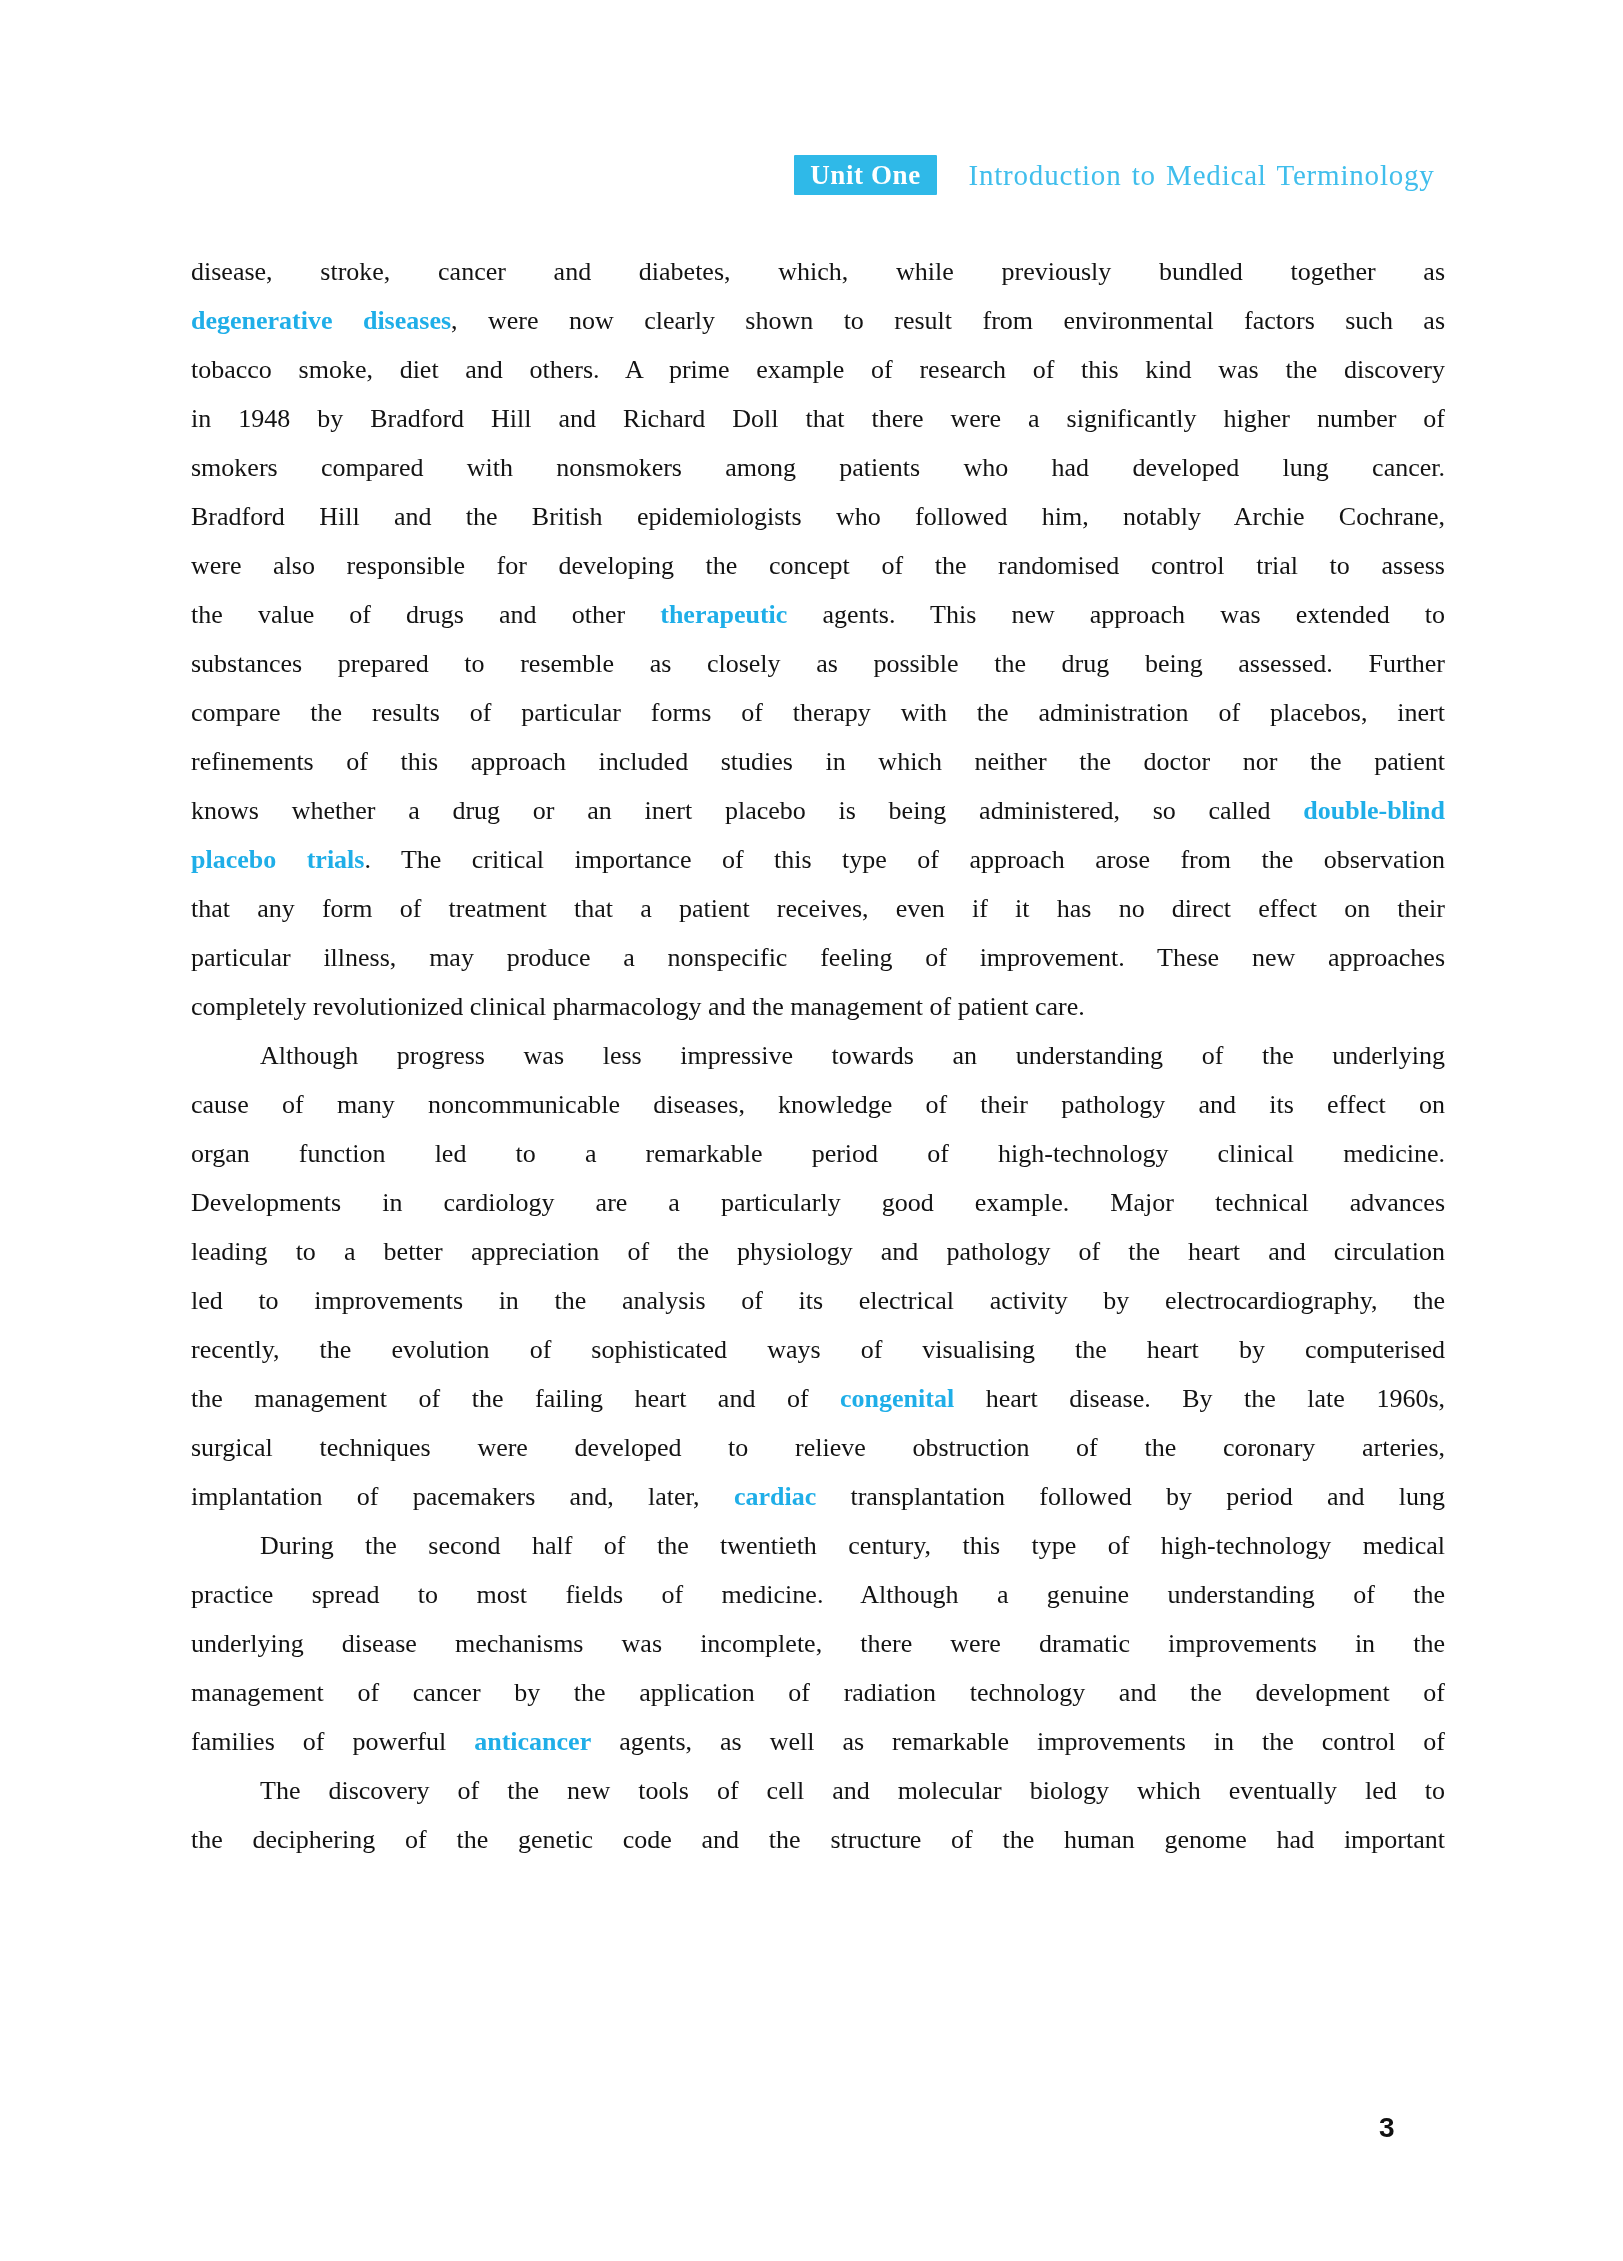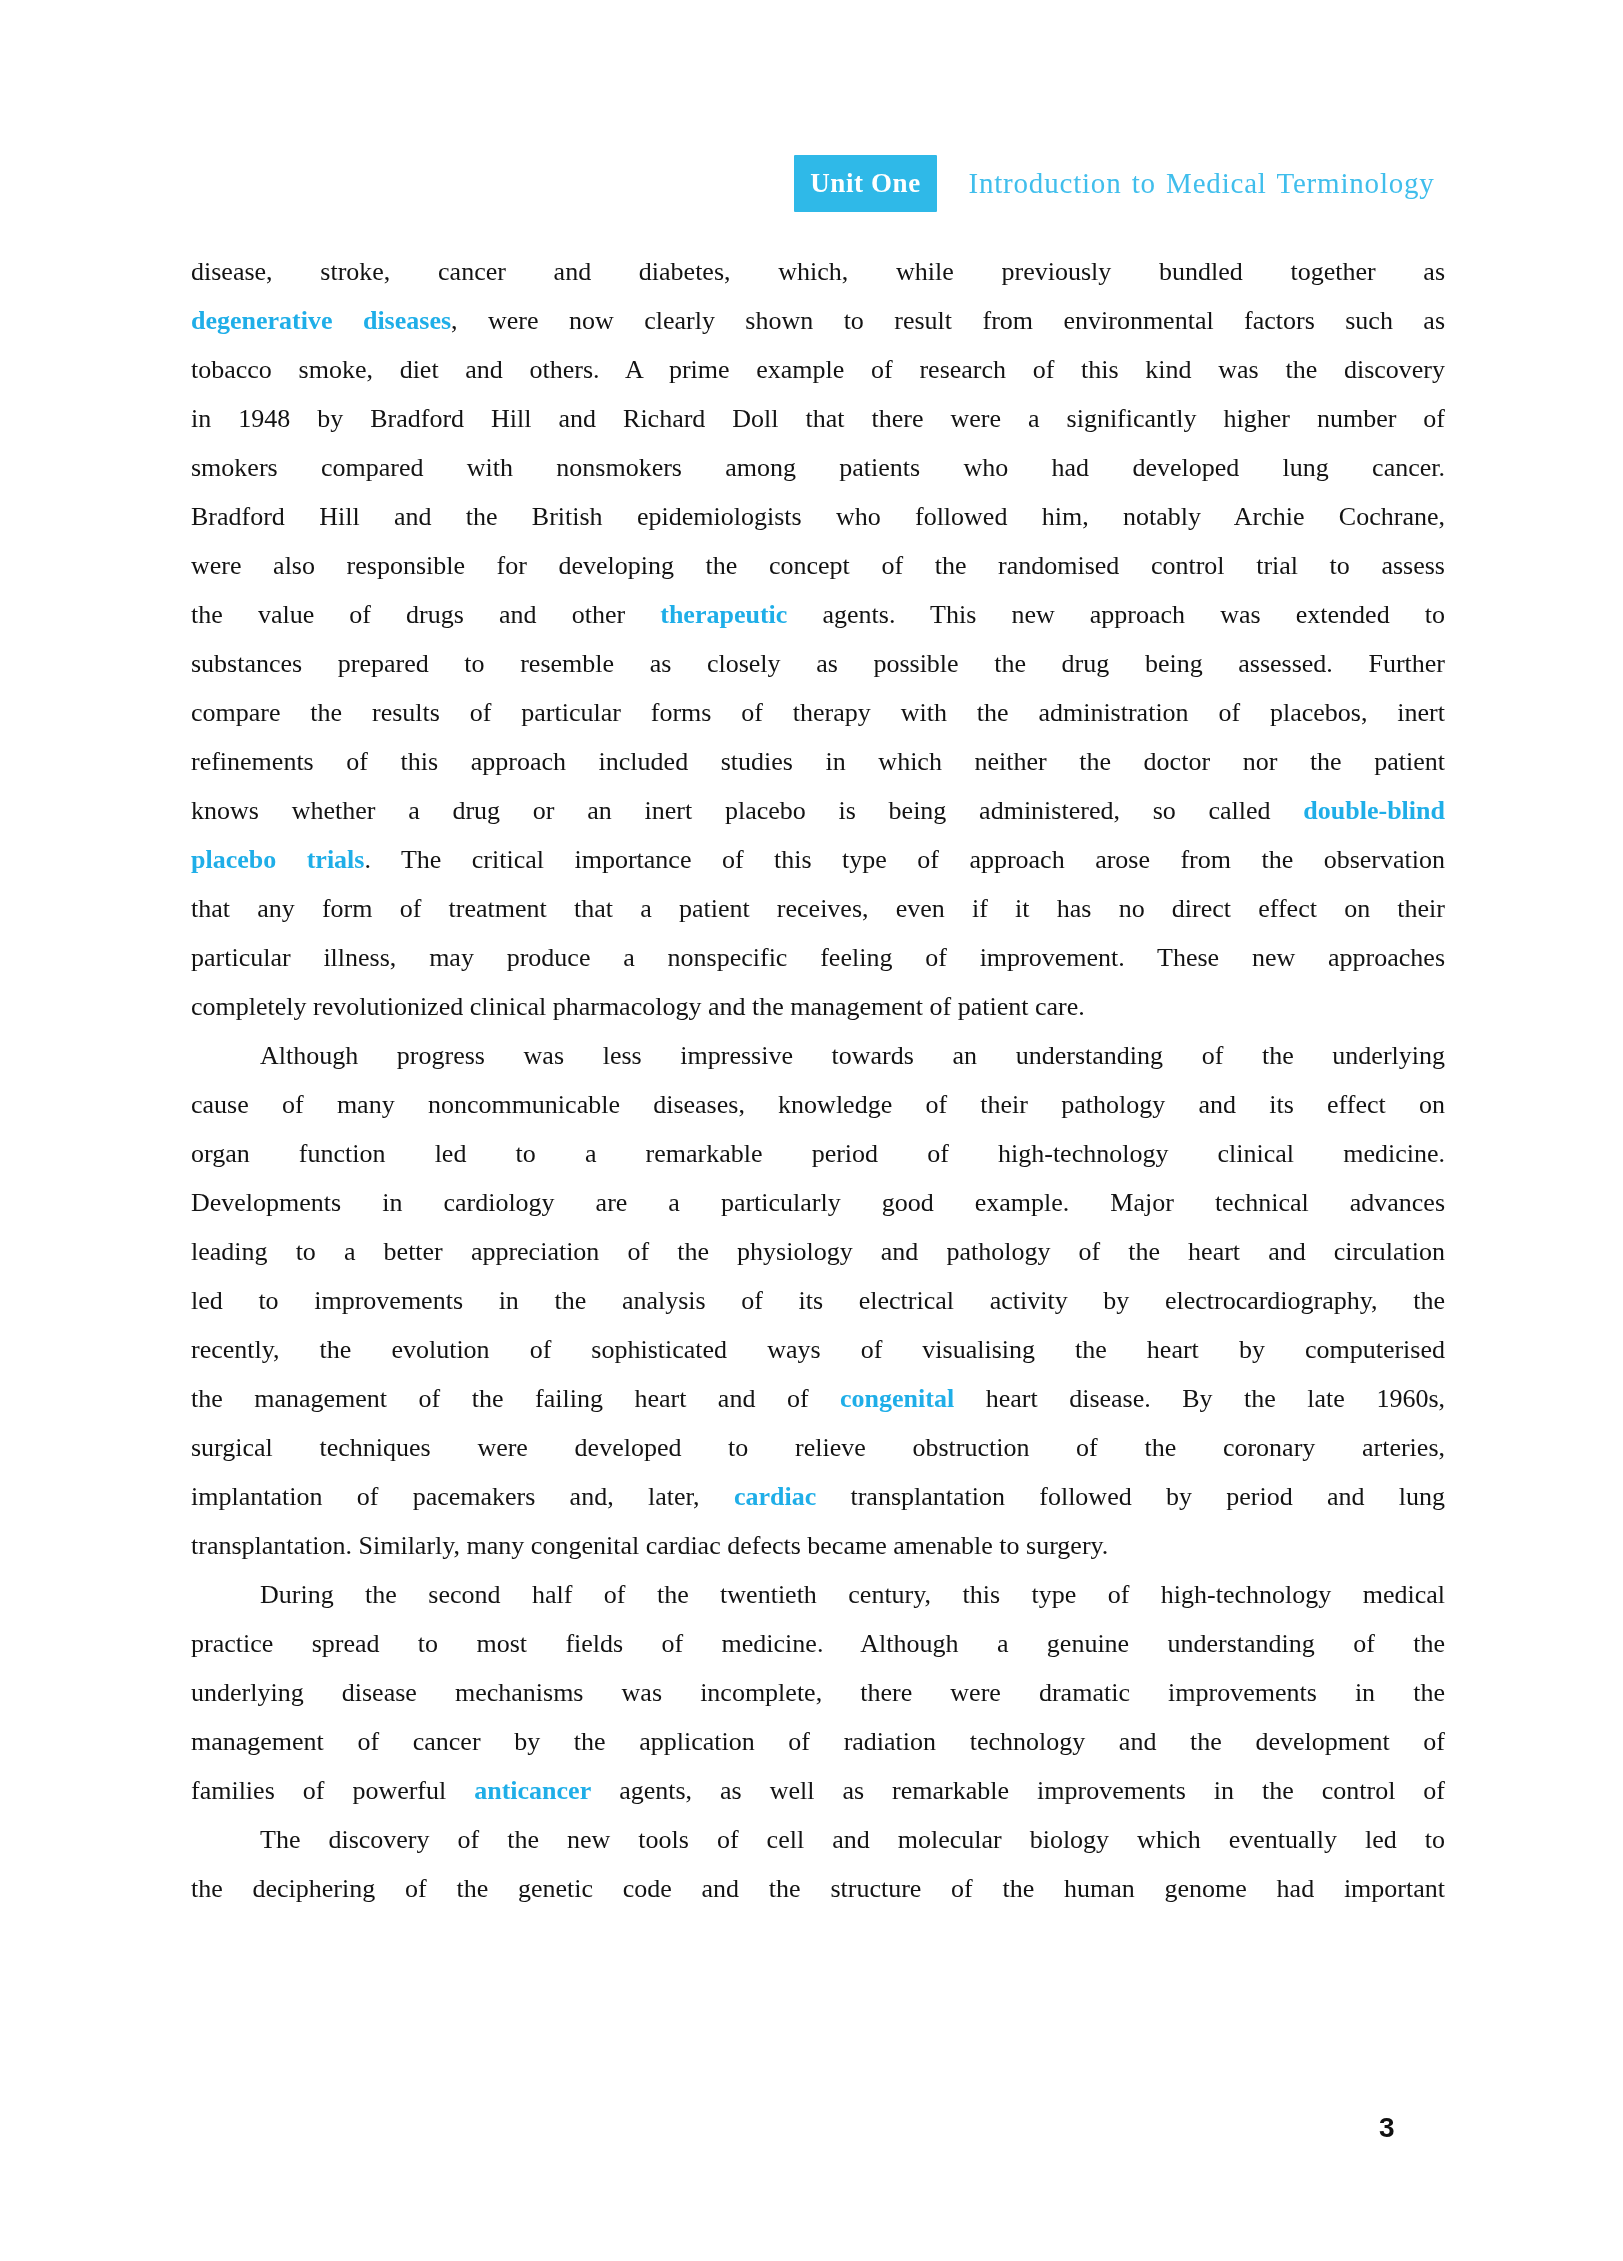--- a/index.html
+++ b/index.html
@@ -24,21 +24,21 @@
     top: 155px;
     left: 794px;
     display: flex;
     align-items: center;
     gap: 31.5px;
   }
   .unit-badge {
     background: var(--accent-box);
     color: #ffffff;
     width: 143px;
-    height: 57px;
+    height: 40px;
     display: flex;
     align-items: center;
     justify-content: center;
     font-family: "Liberation Serif", serif;
     font-weight: bold;
     font-size: 27px;
     letter-spacing: 0.6px;
     border-radius: 1.1px;
   }
   .chapter-title {
@@ -119,21 +119,20 @@
       <div class="line indent"><span>Although progress was less impressive towards an understanding of the underlying</span></div>
       <div class="line"><span>cause of many noncommunicable diseases, knowledge of their pathology and its effect on</span></div>
       <div class="line"><span>organ function led to a remarkable period of high-technology clinical medicine.</span></div>
       <div class="line"><span>Developments in cardiology are a particularly good example. Major technical advances</span></div>
       <div class="line"><span>leading to a better appreciation of the physiology and pathology of the heart and circulation</span></div>
       <div class="line"><span>led to improvements in the analysis of its electrical activity by electrocardiography, the</span></div>
       <div class="line"><span>recently, the evolution of sophisticated ways of visualising the heart by computerised</span></div>
       <div class="line"><span>the management of the failing heart and of </span><span class="hl">congenital</span><span> heart disease. By the late 1960s,</span></div>
       <div class="line"><span>surgical techniques were developed to relieve obstruction of the coronary arteries,</span></div>
       <div class="line"><span>implantation of pacemakers and, later, </span><span class="hl">cardiac</span><span> transplantation followed by period and lung</span></div>
-      <div class="line last"><span>transplantation. Similarly, many congenital cardiac defects became amenable to surgery.</span></div>
     </div>
 
     <div class="para">
       <div class="line indent"><span>During the second half of the twentieth century, this type of high-technology medical</span></div>
       <div class="line"><span>practice spread to most fields of medicine. Although a genuine understanding of the</span></div>
       <div class="line"><span>underlying disease mechanisms was incomplete, there were dramatic improvements in the</span></div>
       <div class="line"><span>management of cancer by the application of radiation technology and the development of</span></div>
       <div class="line"><span>families of powerful </span><span class="hl">anticancer</span><span> agents, as well as remarkable improvements in the control of</span></div>
     </div>
 

